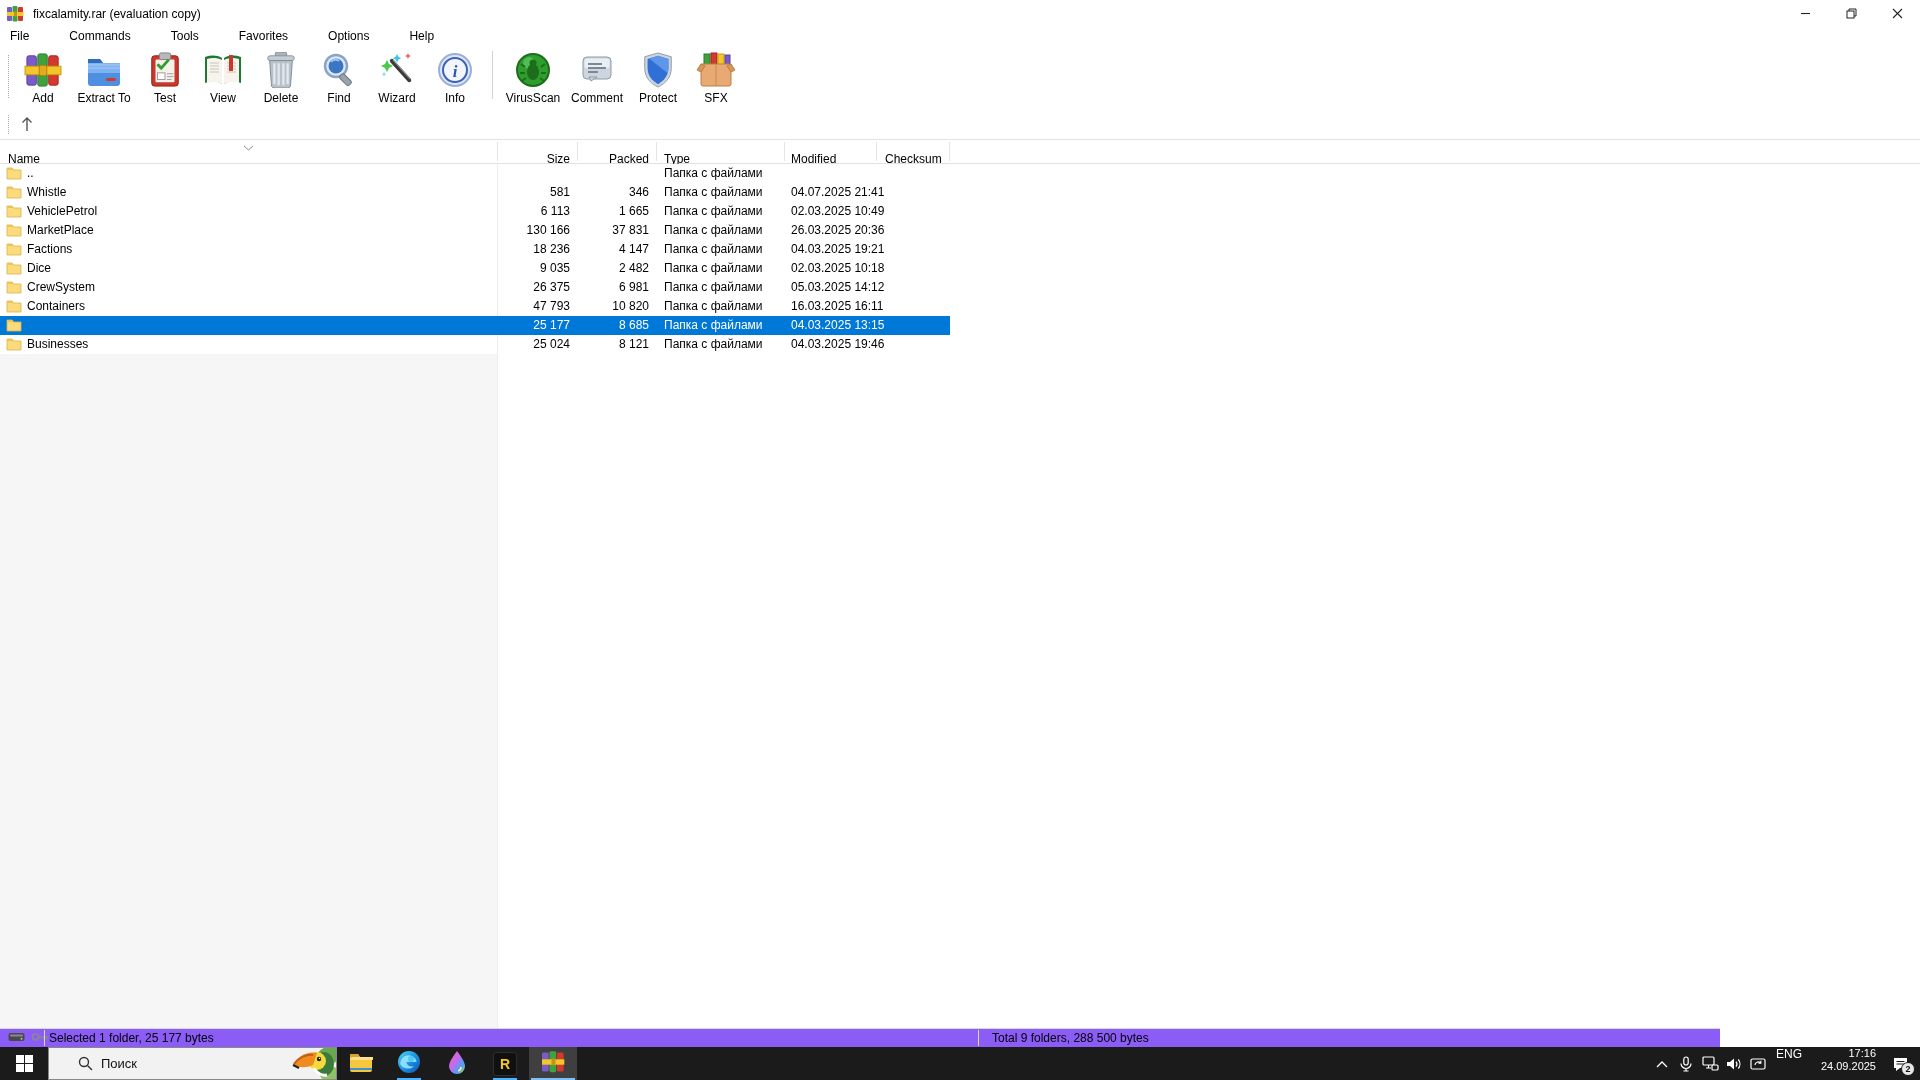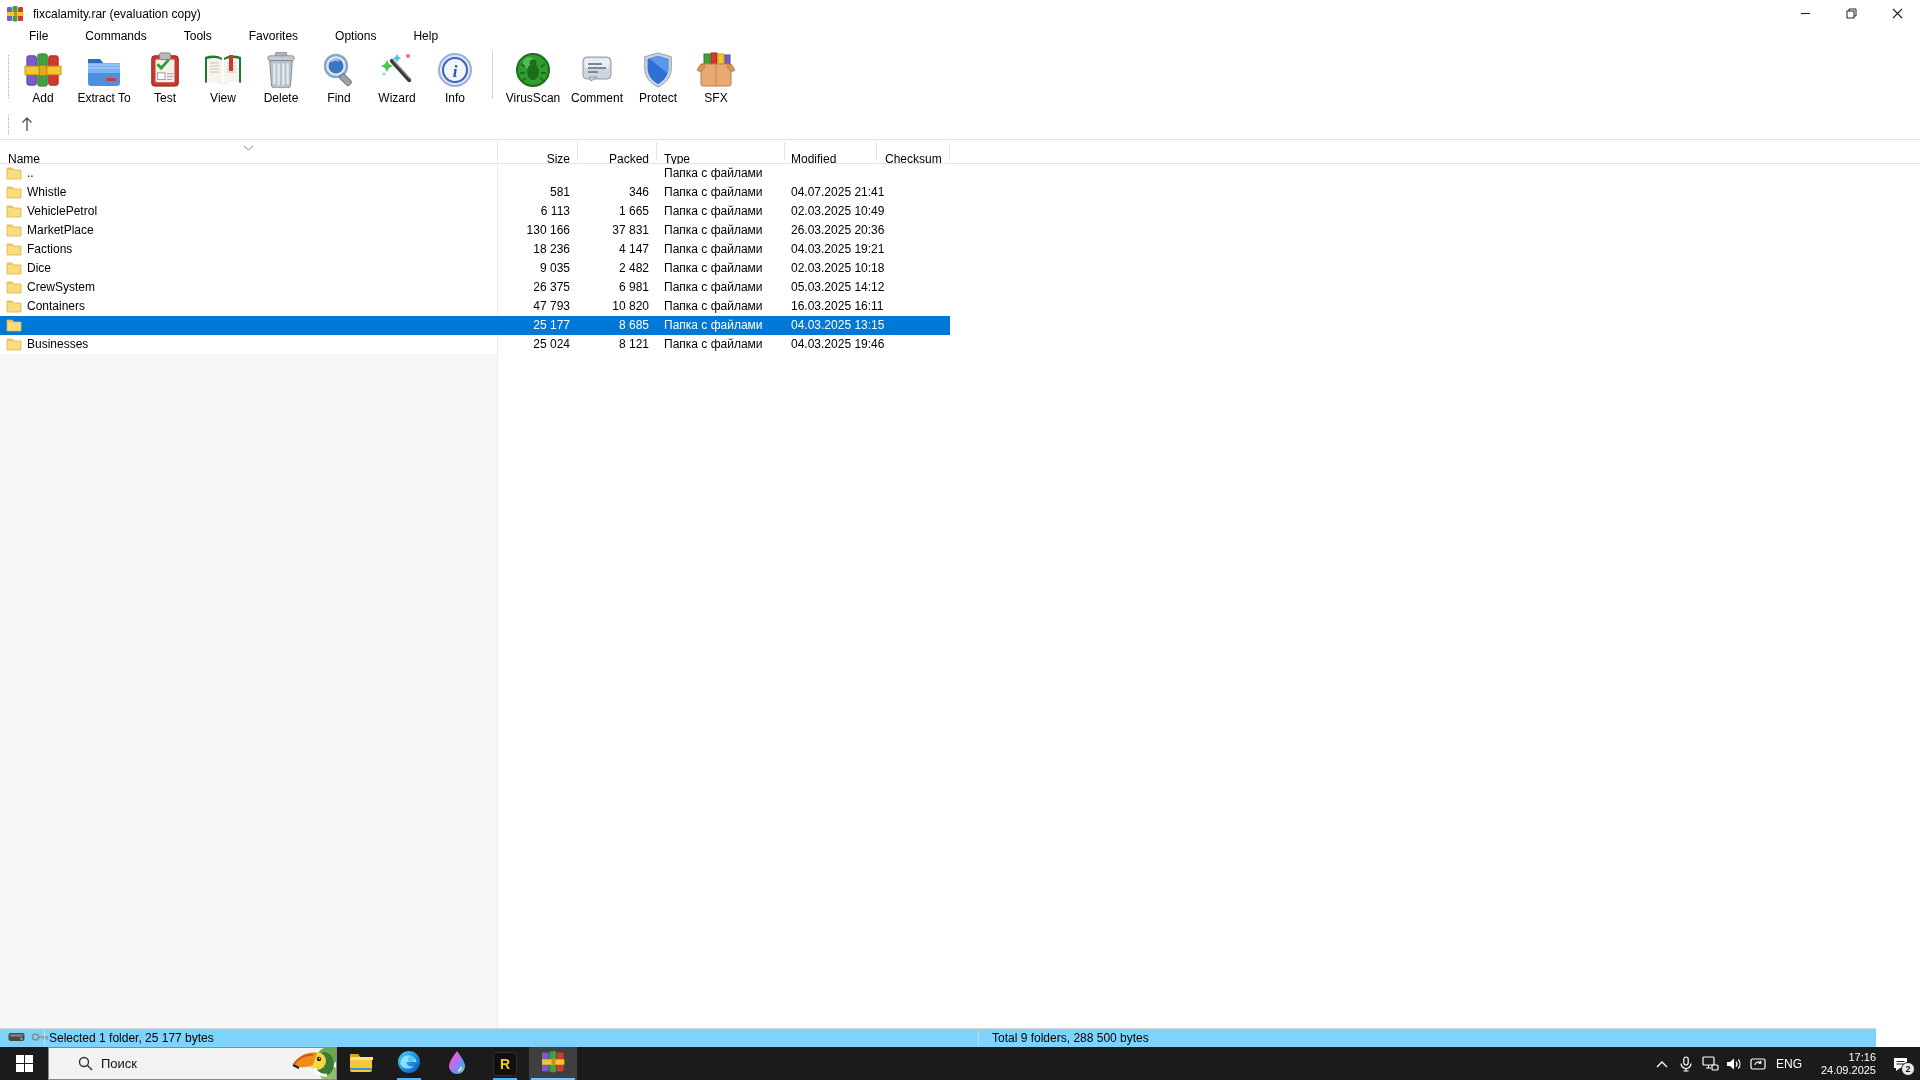--- a/index.html
+++ b/index.html
@@ -8,21 +8,21 @@
 
   
   .titlebar { position:absolute; left:0; top:0; width:1920px; height:27px; background:#fff; display:flex; align-items:center; }
   .titlebar .app-ico { margin-left:7px; width:17px; height:16px; }
   .titlebar .title { margin-left:9px; font-size:12px; }
   .win-controls { position:absolute; right:0; top:0; height:27px; display:flex; }
   .win-btn { width:46px; height:27px; display:flex; align-items:center; justify-content:center; }
 
   
   .menubar { position:absolute; left:0; top:27px; width:1920px; height:18px; display:flex; align-items:center; font-size:12px; }
-  .menu-item { padding:0 9px; height:18px; line-height:18px;margin-left:19px; }
+  .menu-item { padding:0 20px; height:18px; line-height:18px; }
   .menu-item:first-child { padding-left:10px; }
 
   
   .toolbar { position:absolute; left:0; top:45px; width:1920px; height:65px; display:flex; align-items:flex-start; padding-left:14px; background:#fff; }
   .toolbar:before { content:""; position:absolute; left:8px; top:10px; bottom:12px; border-left:1px dotted #a9a9a9; }
   .tb-btn { width:58px; min-width:58px; padding-top:6px; display:flex; flex-direction:column; align-items:center; gap:2px; }
   .tb-btn.wide { width:64px; min-width:64px; }
   .tb-btn .ico { width:40px; height:38px; display:flex; align-items:center; justify-content:center; }
   .tb-btn .lbl { font-size:12px; white-space:nowrap; }
   .tb-sep { width:1px; height:48px; background:#d4d4d4; margin:6px 8px 0 8px; }
@@ -53,40 +53,40 @@
   .row .cell { position:absolute; top:0; height:19px; line-height:19px; white-space:nowrap; overflow:hidden; }
   .c-ficon { position:absolute; left:6px; top:2px; width:16px; height:14px; }
   .c-name { left:27px; width:465px; }
   .c-size { left:500px; width:70px; text-align:right; }
   .c-packed { left:578px; width:71px; text-align:right; }
   .c-type { left:664px; width:120px; }
   .c-mod { left:791px; width:110px; }
   .row.selected { background:#0078d7; color:#fff; }
 
   
-  .statusbar { position:absolute; left:0; top:1028px; width:1876px; height:19px; background:#7dd3fc; border-top:1px solid #d9d9d9; font-size:12px; }
+  .statusbar { position:absolute; left:0; top:1028px; width:1720px; height:19px; background:#8b5cf6; border-top:1px solid #d9d9d9; font-size:12px; }
   .sb-icons { position:absolute; left:8px; top:2px; display:flex; gap:6px; align-items:center; }
   .sb-sep { position:absolute; top:1px; height:16px; width:1px; background:#d6d6d6; }
   .sb-left { position:absolute; left:49px; top:0; line-height:18px; }
   .sb-right { position:absolute; left:992px; top:0; line-height:18px; }
   .wm-block1 { position:absolute; left:1357px; top:912px; width:146px; height:40px; background:rgba(120,120,135,0.05); }
   .wm-block2 { position:absolute; left:1509px; top:912px; width:152px; height:24px; background:rgba(120,120,135,0.04); }
 
   
   .taskbar { position:absolute; left:0; top:1047px; width:1920px; height:33px; background:#1b1b1b; display:flex; align-items:center; }
   .tk-start { width:48px; height:33px; display:flex; align-items:center; justify-content:center; }
   .tk-search { position:relative; width:289px; height:33px; background:#f2f2f2; border:1px solid #888; display:flex; align-items:center; overflow:hidden;padding-left:19px; }
   .tk-search .ph { font-size:13px; color:#111; margin-left:8px; }
   .toucan { position:absolute; right:0; top:0; width:52px; height:33px; }
   .tk-app { width:48px; height:33px; position:relative; display:flex; align-items:center; justify-content:center; }
   .tk-app .underline { position:absolute; bottom:0; left:12px; width:24px; height:2px; background:#4db2ff; }
   .tk-app.active { background:#3f3f3f; }
   .tk-app.active .underline { left:2px; width:44px; background:#7cc0f5; }
   .rage-sq { width:24px; height:24px; background:#101010; border:1px solid #2e2e2e; border-radius:3px; display:flex; align-items:center; justify-content:center; color:#f4c81e; font-weight:bold; font-size:14px; }
-  .tray { position:absolute; right:0; top:0; height:33px; display:flex; align-items:center; gap:0; }
+  .tray { position:absolute; right:0; top:0; height:33px; display:flex; gap:0; }
   .tray-ico { width:24px; height:33px; display:flex; align-items:center; justify-content:center; }
   .tray-lang { width:38px; text-align:center; color:#fff; font-size:12px; }
   .tray-clock { width:72px; text-align:right; color:#fff; font-size:11px; line-height:13px; padding-right:4px; }
   .tray-notif { position:relative; width:40px; height:33px; display:flex; align-items:center; justify-content:center; }
   .notif-badge { position:absolute; right:5px; bottom:4px; width:14px; height:14px; border-radius:50%; background:#e8e8e8; color:#111; font-size:9px; font-weight:bold; display:flex; align-items:center; justify-content:center; border:1px solid #1b1b1b; }
 </style>
 </head>
 <body>
 
 <div class="titlebar">

